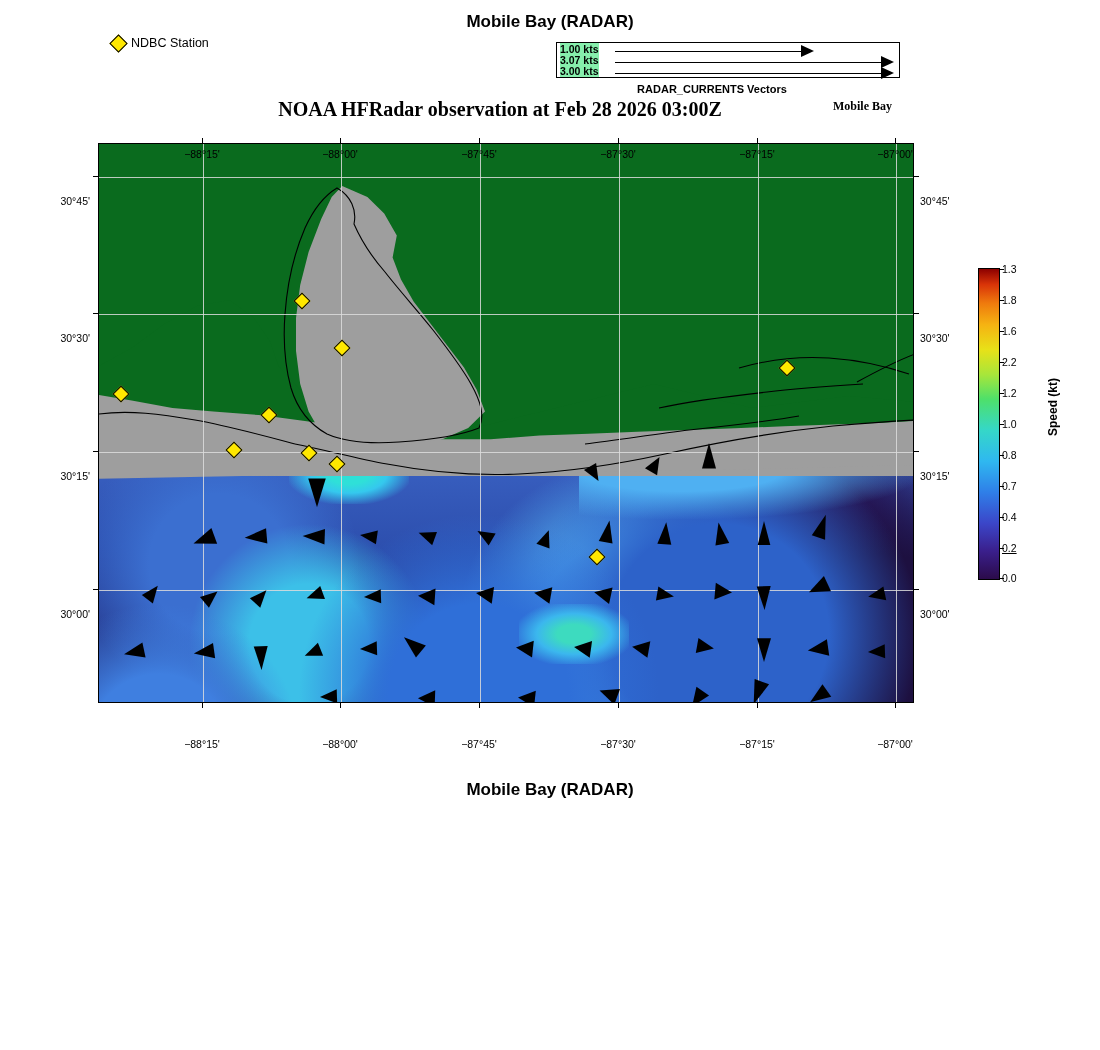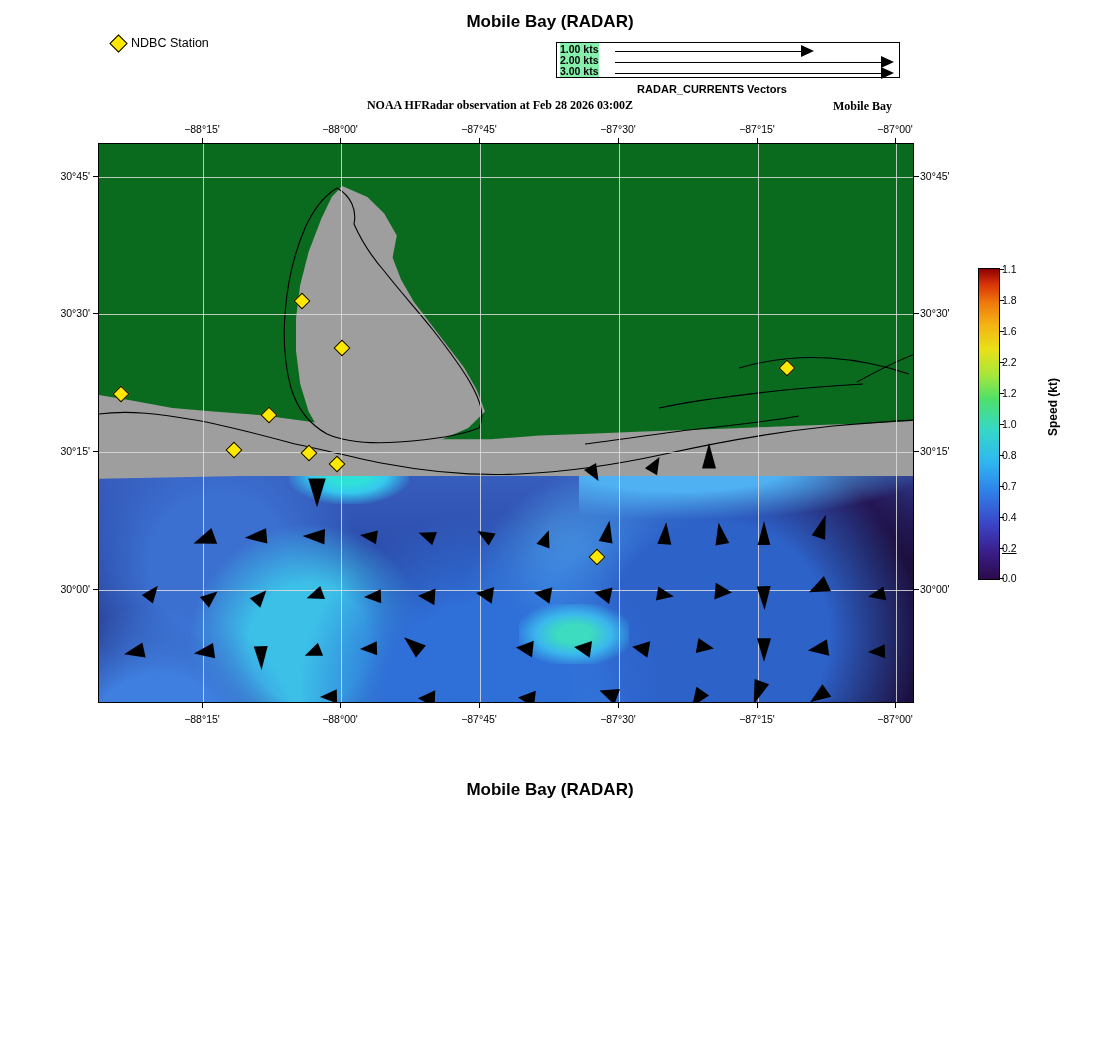--- a/index.html
+++ b/index.html
@@ -21,21 +21,21 @@
   #top-title {
     left: 0; top: 12px; width: 1100px;
     text-align: center;
     font-size: 17px;
     font-weight: bold;
     font-family: "Liberation Sans", sans-serif;
   }
   #subtitle {
     left: 0; top: 98px; width: 1000px;
     text-align: center;
-    font-size: 12px;
+    font-size: 20px;
     font-weight: bold;
     font-family: "Liberation Serif", serif;
   }
   #bottom-title {
     left: 0; top: 780px; width: 1100px;
     text-align: center;
     font-size: 17px;
     font-weight: bold;
   }
   #region-label {
@@ -123,20 +123,21 @@
 
   .gridline-v { position: absolute; top: 0; bottom: 0; width: 1px; background: #dcdcdc; opacity: .85; }
   .gridline-h { position: absolute; left: 0; right: 0; height: 1px; background: #dcdcdc; opacity: .85; }
 
   
   .tick-label {
     position: absolute;
     font-size: 10.5px;
     font-family: "Liberation Sans", sans-serif;
     white-space: nowrap;
+    margin-top: 25px;
   }
   .tick-top { transform: translateX(-50%); }
   .tick-bottom { transform: translateX(-50%); }
   .tick-left { transform: translateY(-50%); text-align: right; }
   .tick-right { transform: translateY(-50%); }
 
   .tickmark-v { position: absolute; width: 1px; height: 5px; background: #000; }
   .tickmark-h { position: absolute; height: 1px; width: 5px; background: #000; }
 
   
@@ -213,21 +214,21 @@
   <span>NDBC Station</span>
 </div>
 
 <div class="abs" id="vector-key">
   <div class="vk-row" style="top:1px;">
     <span class="vk-label">1.00 kts</span>
     <span class="vk-shaft" style="left:58px; width:186px;"></span>
     <span class="vk-head" style="left:244px;"></span>
   </div>
   <div class="vk-row" style="top:12px;">
-    <span class="vk-label">2.00 kts</span>
+    <span class="vk-label">3.07 kts</span>
     <span class="vk-shaft" style="left:58px; width:266px;"></span>
     <span class="vk-head" style="left:324px;"></span>
   </div>
   <div class="vk-row" style="top:23px;">
     <span class="vk-label">3.00 kts</span>
     <span class="vk-shaft" style="left:58px; width:266px;"></span>
     <span class="vk-head" style="left:324px;"></span>
   </div>
 </div>
 <div class="abs" id="vector-key-caption">RADAR_CURRENTS Vectors</div>
@@ -408,21 +409,21 @@
 <div class="abs tickmark-h" style="left:914px; top:589px;"></div>
 <div class="abs tick-label tick-right" style="left:920px; top:176px;">30°45'</div>
 <div class="abs tick-label tick-right" style="left:920px; top:313px;">30°30'</div>
 <div class="abs tick-label tick-right" style="left:920px; top:451px;">30°15'</div>
 <div class="abs tick-label tick-right" style="left:920px; top:589px;">30°00'</div>
 
 <div class="abs" id="colorbar-wrap">
   <div id="colorbar"></div>
 
   <div class="cb-tickmark" style="top:1px;"></div>
-  <div class="cb-tick" style="top:1px;">1.1</div>
+  <div class="cb-tick" style="top:1px;">1.3</div>
   <div class="cb-tickmark" style="top:32px;"></div>
   <div class="cb-tick" style="top:32px;">1.8</div>
   <div class="cb-tickmark" style="top:63px;"></div>
   <div class="cb-tick" style="top:63px;">1.6</div>
   <div class="cb-tickmark" style="top:94px;"></div>
   <div class="cb-tick" style="top:94px;">2.2</div>
   <div class="cb-tickmark" style="top:125px;"></div>
   <div class="cb-tick" style="top:125px;">1.2</div>
   <div class="cb-tickmark" style="top:156px;"></div>
   <div class="cb-tick" style="top:156px;">1.0</div>

